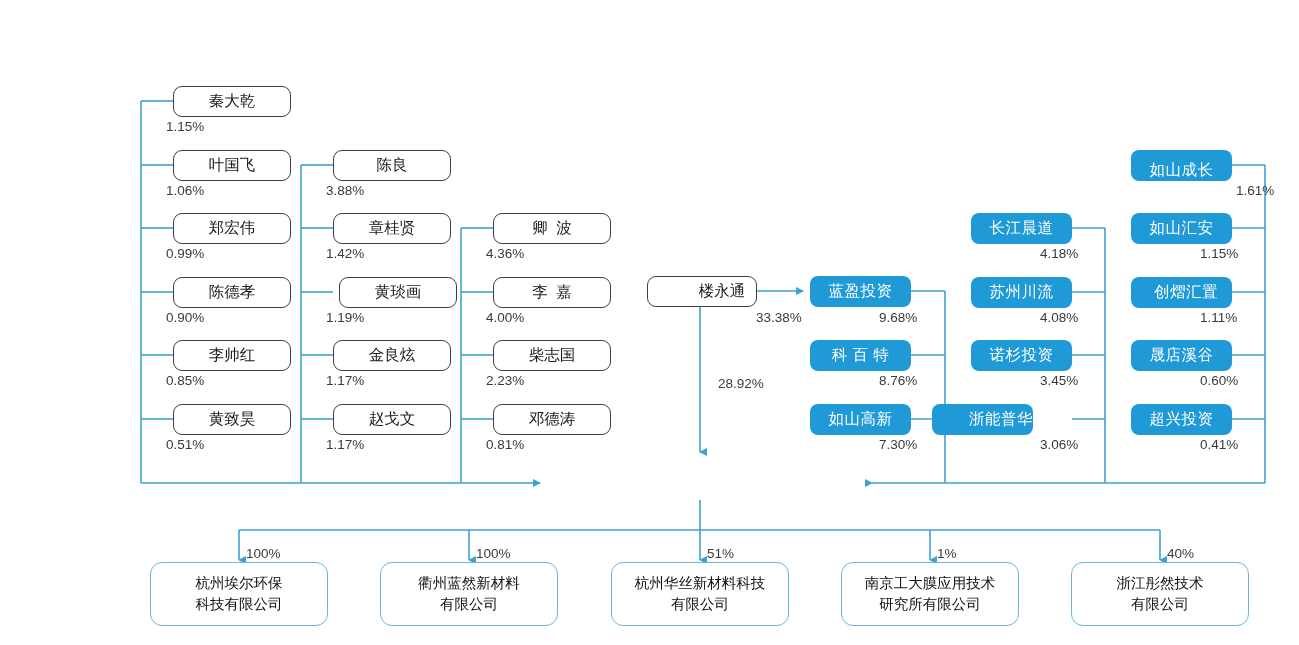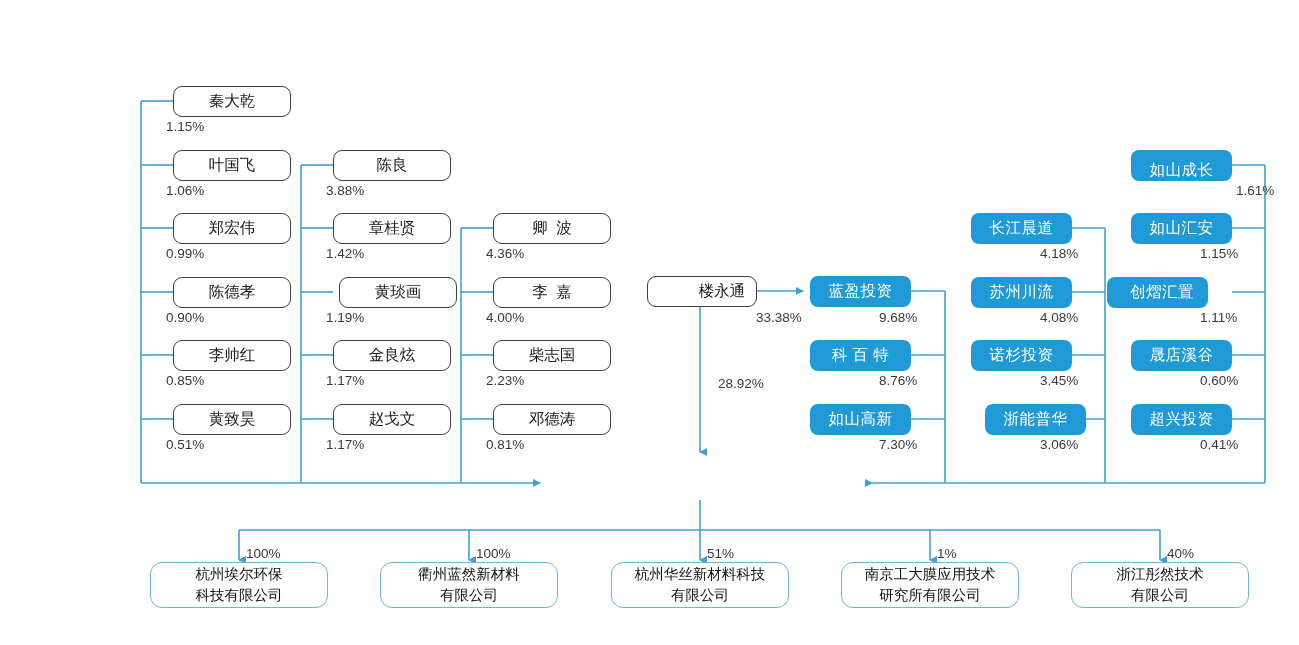--- a/index.html
+++ b/index.html
@@ -63,21 +63,21 @@
   }
 
   
   .sub{
     background:#ffffff;
     border:1.4px solid #6fb5d8;
     border-radius:12px;
     font-size:14.5px;
     color:#111;
     line-height:1.45;
-    width:178px;height:46px;
+    width:178px;height:64px;
     flex-direction:column;
   }
   .sub span{display:block;}
 
   
   .pct{
     position:absolute;
     font-size:13.5px;
     color:#3a3a3a;
     white-space:nowrap;
@@ -221,30 +221,30 @@
 
   <div class="node blue" style="left:971px;top:213px;"><span>长江晨道</span></div>
   <div class="pct r" style="left:1040px;top:246px;">4.18%</div>
 
   <div class="node blue" style="left:971px;top:277px;"><span>苏州川流</span></div>
   <div class="pct r" style="left:1040px;top:310px;">4.08%</div>
 
   <div class="node blue" style="left:971px;top:340px;"><span>诺杉投资</span></div>
   <div class="pct r" style="left:1040px;top:373px;">3.45%</div>
 
-  <div class="node blue" style="left:985px;top:404px;"><span>浙能普华</span></div>
+  <div class="node blue" style="left:932px;top:404px;justify-content:flex-end;"><span>浙能普华</span></div>
   <div class="pct r" style="left:1040px;top:437px;">3.06%</div>
 
   <div class="node blue" style="left:1131px;top:150px;align-items:flex-end;"><span>如山成长</span></div>
   <div class="pct r" style="left:1200px;top:183px;margin-left:36px;">1.61%</div>
 
   <div class="node blue" style="left:1131px;top:213px;"><span>如山汇安</span></div>
   <div class="pct r" style="left:1200px;top:246px;">1.15%</div>
 
-  <div class="node blue" style="left:1107px;top:277px;padding-left:9px;"><span>创熠汇置</span></div>
+  <div class="node blue" style="left:1131px;top:277px;padding-left:9px;"><span>创熠汇置</span></div>
   <div class="pct r" style="left:1200px;top:310px;">1.11%</div>
 
   <div class="node blue" style="left:1131px;top:340px;"><span>晟店溪谷</span></div>
   <div class="pct r" style="left:1200px;top:373px;">0.60%</div>
 
   <div class="node blue" style="left:1131px;top:404px;"><span>超兴投资</span></div>
   <div class="pct r" style="left:1200px;top:437px;">0.41%</div>
 
 
   <div class="pct" style="left:246px;top:546px;">100%</div>

